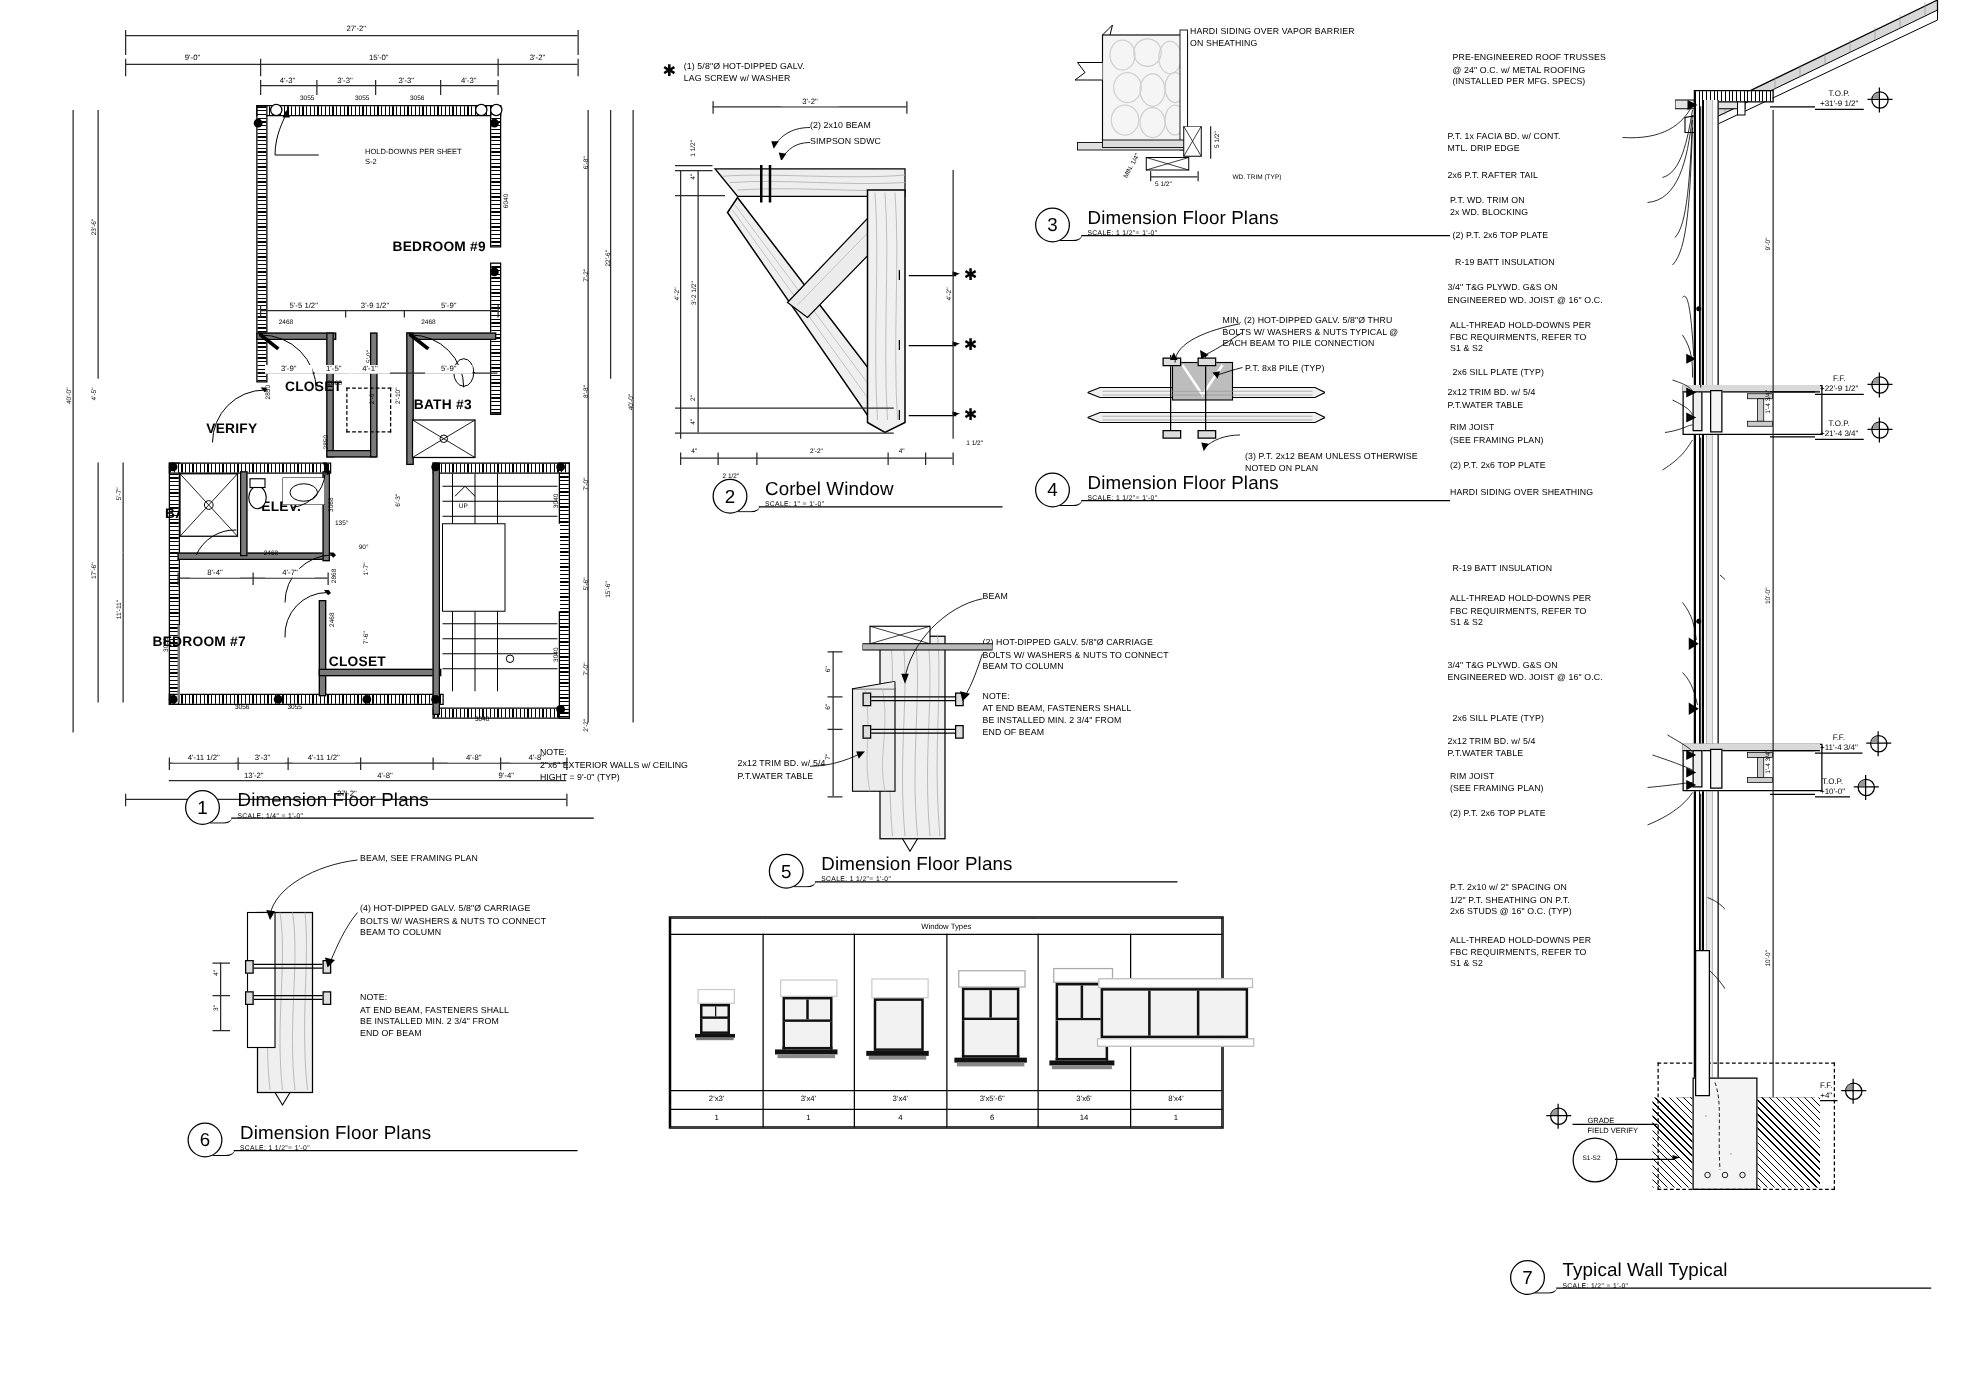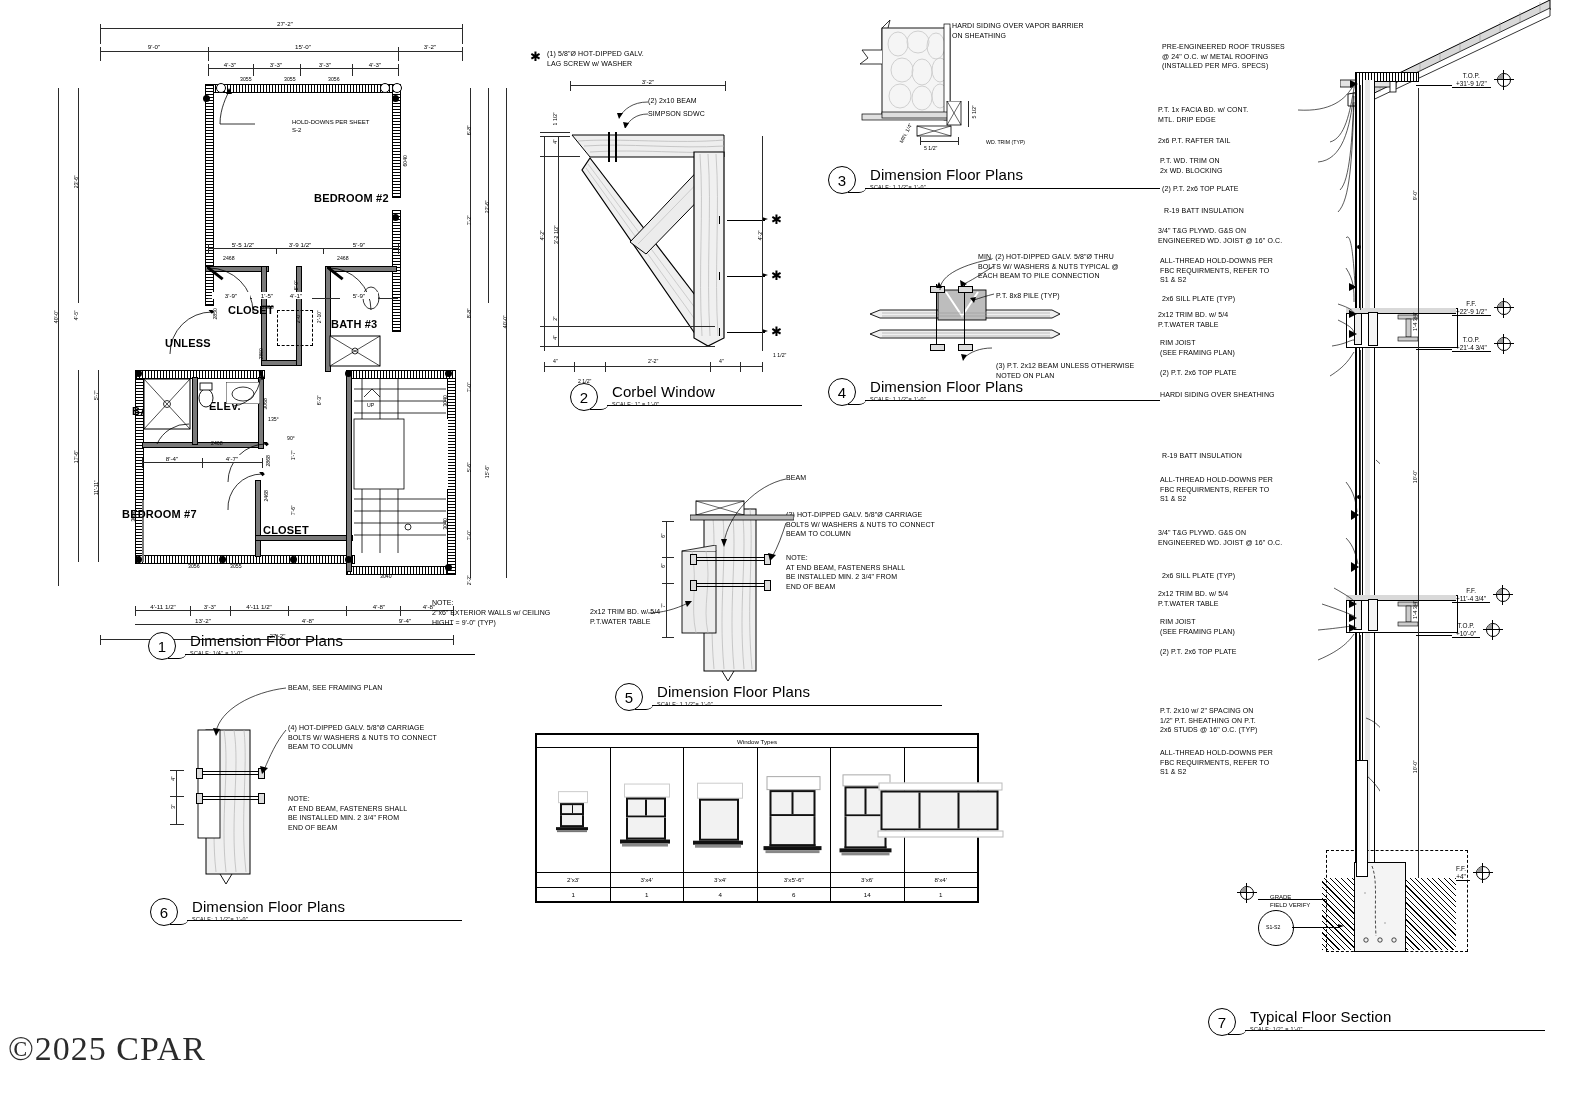--- a/index.html
+++ b/index.html
@@ -135,22 +135,22 @@
   <div class="dot" style="left:250px;top:546px;width:7px;height:7px;"></div>
 
   <svg class="abs" style="left:175px;top:78px;width:50px;height:42px;">
     <path d="M5,36 C5,20 12,8 14,3" stroke="#000" fill="none" stroke-width=".8"></path>
     <path d="M11,6 L17,6 L14,0 Z" fill="#000"></path>
     <path d="M5,36 L40,36" stroke="#000" fill="none" stroke-width=".8"></path>
   </svg>
   <div class="txt6 abs" style="left:252px;top:108px;">HOLD-DOWNS PER SHEET
 S-2</div>
 
-  <div class="roomlbl abs" style="left:274px;top:182px;">BEDROOM #2</div>
-  <div class="roomlbl abs" style="left:125px;top:327px;">UNLESS</div>
+  <div class="roomlbl abs" style="left:274px;top:182px;">BEDROOM #9</div>
+  <div class="roomlbl abs" style="left:125px;top:327px;">VERIFY</div>
   <div class="roomlbl abs" style="left:188px;top:294px;">CLOSET</div>
   <div class="roomlbl abs" style="left:291px;top:308px;">BATH #3</div>
   <div class="roomlbl abs" style="left:92px;top:395px;">BATH #1</div>
   <div class="roomlbl abs" style="left:169px;top:390px;">ELEV.</div>
   <div class="roomlbl abs" style="left:82px;top:498px;">BEDROOM #7</div>
   <div class="roomlbl abs" style="left:223px;top:514px;">CLOSET</div>
 
   <svg class="abs" style="left:289px;top:325px;width:52px;height:32px;">
     <rect x="1" y="1" width="50" height="30" fill="#fff" stroke="#000" stroke-width="1"></rect>
     <line x1="1" y1="1" x2="51" y2="31" stroke="#000" stroke-width=".7"></line>
@@ -1018,21 +1018,20 @@
     <div class="tgt">
           <div class="q"></div>
         </div>
   </div>
 </div>
 
 <div class="dtitle" style="left:1208px;top:1008px;">
   <div class="bub">7</div>
   <div class="tail"></div>
   <div class="body">
-    <div class="nm">Typical Floor Section</div>
+    <div class="nm">Typical Wall Typical</div>
     <div class="sc">SCALE: 1/2"  =   1'-0"</div>
     <div class="rule" style="left:-5px;top:22px;width:300px;"></div>
   </div>
 </div>
 
-<div class="copyr" style="left:8px;top:1030px;">©2025 CPAR</div>
 
 </div>
 
 </body></html>

